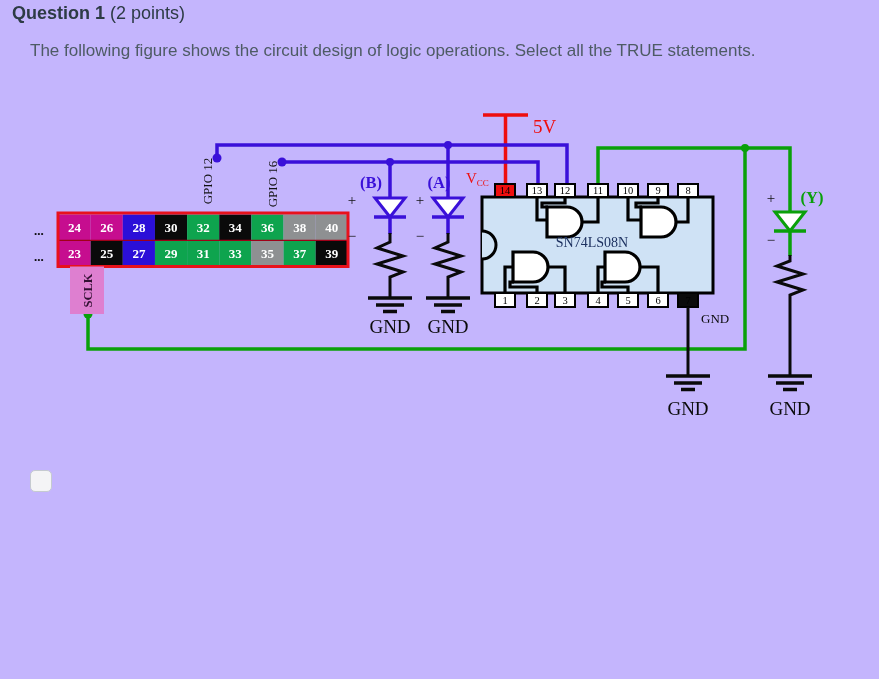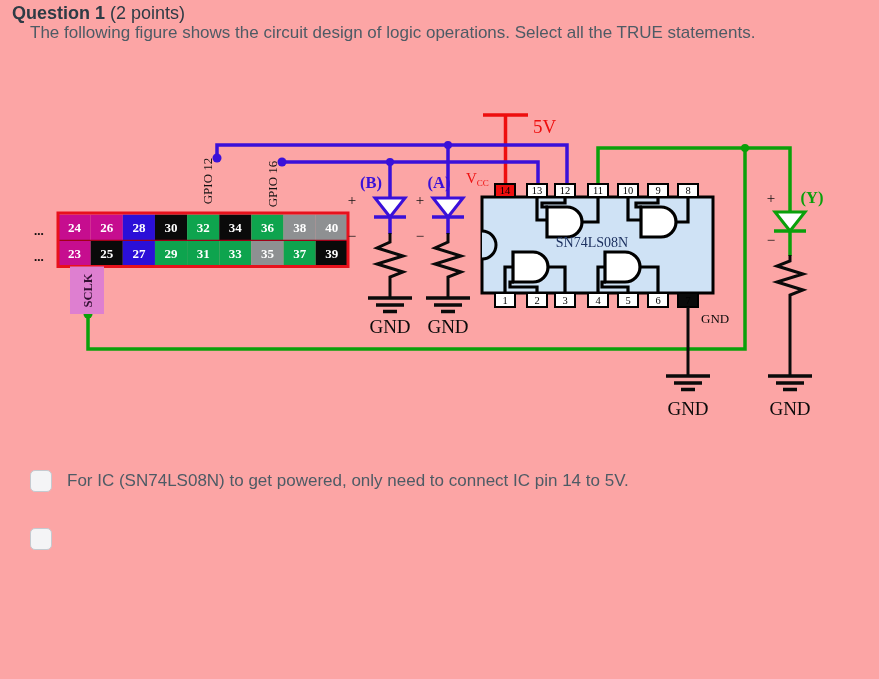--- a/index.html
+++ b/index.html
@@ -1,21 +1,21 @@
 <!DOCTYPE html>
 <html style="--wire-blue: #3a10d9; --wire-red: #ee0e0e; --wire-green: #0aa00a; --ic-fill: #cfe2f5; --ic-text: #1d3160; --header-border: #e8111c; --sclk-fill: #de7fd0;"><head>
 <meta charset="utf-8">
 <style>
   html,body{margin:0;padding:0;background:#fff;}
-  .page{position:relative;width:879px;height:679px;background:#fca5a5;overflow:hidden;
+  .page{position:relative;width:879px;height:679px;background:#c4b5fd;overflow:hidden;
         font-family:"Liberation Sans",sans-serif;text-decoration:underline;}
   .q-header{position:absolute;left:12px;top:3px;font-size:18px;color:#2d3b45;}
   .q-title{font-weight:bold;}
   .q-points{font-weight:normal;margin-left:5px;}
-  .q-prompt{position:absolute;left:30px;top:20px;width:738px;margin:0;
+  .q-prompt{position:absolute;left:30px;top:38px;width:738px;margin:0;
             font-size:17px;line-height:25px;color:#4e5b65;}
   svg.circuit{position:absolute;left:0;top:95px;}
 
   
   .wire-b{stroke:var(--wire-blue);stroke-width:3.5;fill:none;}
   .wire-r{stroke:var(--wire-red);stroke-width:3.5;fill:none;}
   .wire-g{stroke:var(--wire-green);stroke-width:3.5;fill:none;}
   .wire-k{stroke:#0a0a0a;stroke-width:3;fill:none;}
   .gndline{stroke:#0a0a0a;stroke-width:3.5;fill:none;}
   .dot-b{fill:var(--wire-blue);}
@@ -246,24 +246,20 @@
       <g>
         <path class="gndline" d="M768,281 H812"></path>
           <path class="gndline" d="M776,288 H804"></path>
           <path class="gndline" d="M783,294.5 H797"></path>
       </g>
       <text class="gnd" x="790" y="320">GND</text>
     </g>
   </svg>
 
   <div class="options" id="options">
-    <div class="option">
-      <span class="checkbox"></span>
-      <span class="opt-label">For IC (SN74LS08N) to get powered, only need to connect IC pin 14 to 5V.</span>
-    </div>
 
 
 
     <div class="option">
       <span class="checkbox"></span>
     </div>
   </div>
 
 </div>
 

